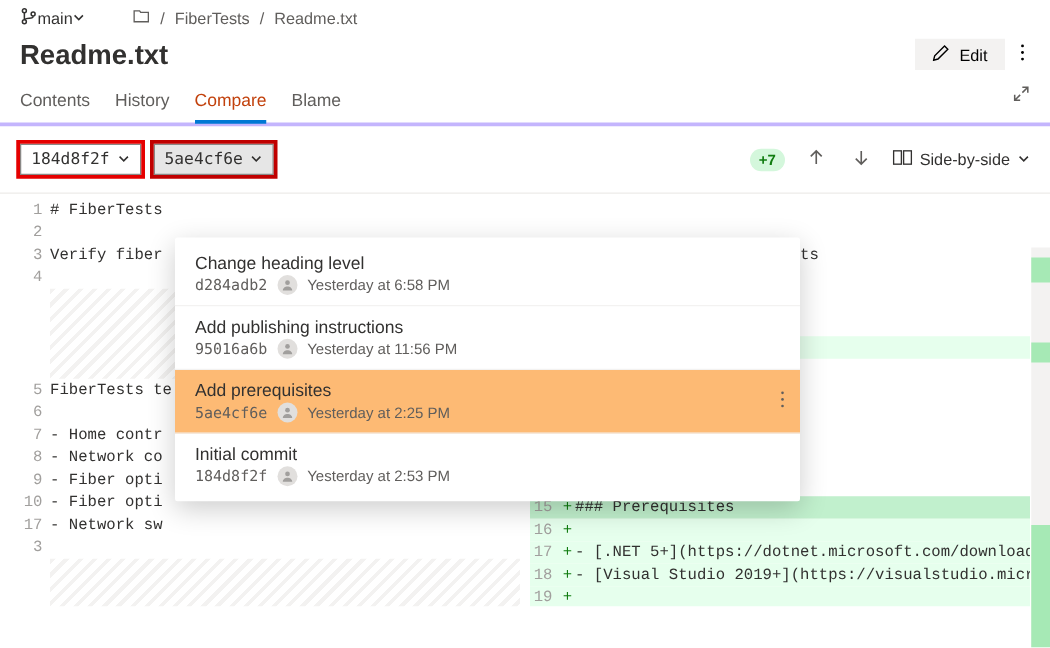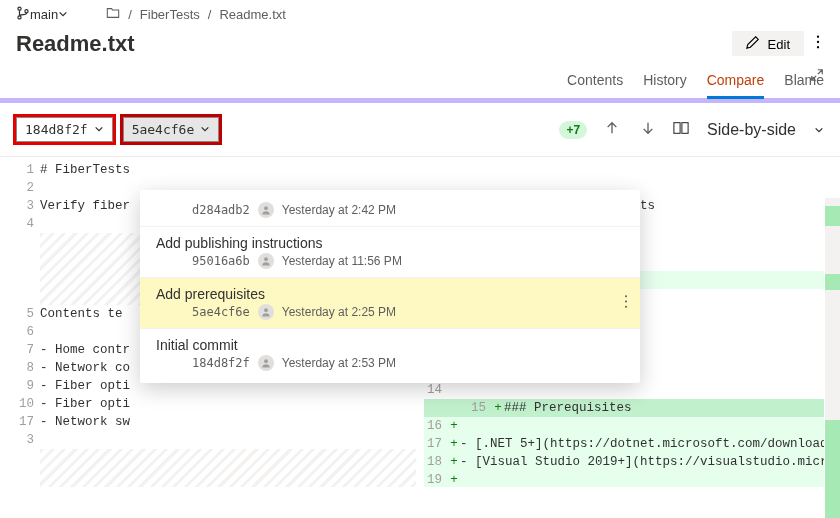--- a/index.html
+++ b/index.html
@@ -9,53 +9,53 @@
   .branch-sel { display: flex; align-items: center; gap: 0; color: #323130; cursor: pointer; }
   .bc-sep { color: #605e5c; }
   .bc-link { color: #605e5c; cursor: pointer; }
   
   .title-row { display: flex; align-items: center; justify-content: space-between; padding: 4px 16px 8px 16px; }
   .title-row h1 { font-size: 22px; font-weight: 600; }
   .title-actions { display: flex; align-items: center; gap: 8px; }
   .edit-btn { display: flex; align-items: flex-end; gap: 8px; background: #f3f2f1; border: none; padding: 4px 14px; font-size: 13px; cursor: pointer; }
   .more-btn { background: none; border: none; padding: 6px 4px; cursor: pointer; }
   
-  .tabs { display: flex; gap: 20px; padding: 0 16px; border-bottom: 5px solid #c4b5fd; position: relative; justify-content: flex-end; }
+  .tabs { display: flex; gap: 20px; padding: 0 16px; border-bottom: 3px solid #c4b5fd; position: relative; }
   .tab { padding: 6px 0 8px 0; cursor: pointer; color: #605e5c; font-size: 14px; }
   .tab.active { color: #c2410c; font-weight: 400; border-bottom: 3px solid #0078d4; margin-bottom: -1px; }
   .fullscreen-icon { position: absolute; right: 16px; top: 2px; cursor: pointer; color: #605e5c; }
   
   .compare-bar { display: flex; align-items: center; justify-content: space-between; padding: 14px 16px 14px 16px; border-bottom: 1px solid #edebe9; }
   .compare-left { display: flex; gap: 10px; }
   .commit-picker { display: flex; align-items: center; gap: 6px; padding: 4px 8px; border: 1px solid #8a8886; cursor: pointer; font-size: 13px; }
   .commit-picker .hash { font-family: Consolas, monospace; font-size: 13px; }
   .highlight-red { outline: 3px solid #e50000; }
   .highlight-red2 { outline: 3px solid #c00000; background: #e6e6e6; }
   .compare-right { display: flex; align-items: center; gap: 14px; }
   .diff-badge { background: #d4f7dc; color: #107c10; border-radius: 10px; padding: 2px 7px; font-size: 12px; font-weight: 600; }
   .nav-arrow { background: none; border: none; cursor: pointer; color: #605e5c; padding: 4px; }
-  .view-mode { display: flex; align-items: center; gap: 18px; cursor: pointer; font-size: 16px; }
+  .view-mode { display: flex; align-items: center; gap: 6px; cursor: pointer; font-size: 13px; }
   
   .diff-area { display: flex; padding: 4px 16px 0 16px; height: 330px; position: relative; }
   .pane { flex: 1; overflow: hidden; position: relative; font-family: Consolas, "Courier New", monospace; font-size: 12.5px; line-height: 18px; }
   .code-row { display: flex; }
   .ln { width: 24px; text-align: right; color: #a19f9d; padding-right: 6px; user-select: none; flex-shrink: 0; }
   .op { width: 12px; text-align: center; color: #107c10; flex-shrink: 0; }
   .code { white-space: pre; }
   .hatch { height: 72px; background: repeating-linear-gradient(135deg, #f3f2f1 0, #f3f2f1 3px, #fff 3px, #fff 8px); margin-left: 24px; }
   
   .line-added { background: #e6ffed; }
-  .line-added-strong { background: #c1f0cd; padding-left: 44px; }
+  .line-added-strong { background: #c1f0cd; }
   
   .dropdown-panel { position: absolute; left: 140px; top: 190px; width: 500px; background: #fff; box-shadow: 0 6px 22px rgba(0,0,0,.2); border-radius: 2px; z-index: 50; padding: 4px 0; }
   .dd-item { padding: 8px 16px 8px 16px; border-bottom: 1px solid #f3f2f1; cursor: pointer; position: relative; }
   .dd-item:last-child { border-bottom: none; }
   .dd-title { font-size: 14px; color: #323130; margin-bottom: 2px; }
   .dd-meta { display: flex; align-items: center; gap: 8px; font-size: 12px; color: #605e5c; }
-  .dd-hash { font-family: Consolas, monospace; font-size: 12px; color: #605e5c; margin-left: 36px; }
+  .dd-hash { font-family: Consolas, monospace; font-size: 12px; color: #605e5c; }
   .dd-avatar { width: 16px; height: 16px; border-radius: 50%; background: #e1dfdd; display: inline-flex; align-items: center; justify-content: center; }
   .dd-more { position: absolute; right: 12px; top: 50%; transform: translateY(-50%); color: #605e5c; }
   
   .right-bar { position: absolute; right: 0; top: 198px; bottom: 0; width: 15px; background: #f3f2f1; }
   .right-bar .seg { position: absolute; left: 0; width: 100%; background: #a6e9b5; }
 </style>
 </head>
 <body>
 
 <div class="breadcrumb">
@@ -159,21 +159,21 @@
         <span class="ln">3</span>
         <span class="code">Verify fiber</span>
       </div>
       <div class="code-row">
         <span class="ln">4</span>
         <span class="code"></span>
       </div>
       <div class="hatch"></div>
       <div class="code-row">
         <span class="ln">5</span>
-        <span class="code">Contents te</span>
+        <span class="code">FiberTests te</span>
       </div>
       <div class="code-row">
         <span class="ln">6</span>
         <span class="code"></span>
       </div>
       <div class="code-row">
         <span class="ln">7</span>
         <span class="code">- Home contr</span>
       </div>
       <div class="code-row">
@@ -256,47 +256,48 @@
 </div>
 
 <div class="right-bar">
   <div class="seg" style="top:8px;height:20px"></div>
   <div class="seg" style="top:76px;height:16px"></div>
   <div class="seg" style="top:222px;height:98px"></div>
 </div>
 
 <div class="dropdown-panel" id="dropdown">
     <div class="dd-item">
+    <div class="dd-title">Change heading level</div>
     <div class="dd-meta">
       <span class="dd-hash">d284adb2</span>
       <span class="dd-avatar">
           <svg width="10" height="10" viewBox="0 0 16 16" fill="#a19f9d">
             <circle cx="8" cy="5" r="3"></circle>
             <path d="M2 15c0-3 3-5 6-5s6 2 6 5z"></path>
           </svg>
         </span>
-      <span>Yesterday at 2:42 PM</span>
+      <span>Yesterday at 6:58 PM</span>
     </div>
 
   </div>
     <div class="dd-item">
     <div class="dd-title">Add publishing instructions</div>
     <div class="dd-meta">
       <span class="dd-hash">95016a6b</span>
       <span class="dd-avatar">
           <svg width="10" height="10" viewBox="0 0 16 16" fill="#a19f9d">
             <circle cx="8" cy="5" r="3"></circle>
             <path d="M2 15c0-3 3-5 6-5s6 2 6 5z"></path>
           </svg>
         </span>
       <span>Yesterday at 11:56 PM</span>
     </div>
 
   </div>
-    <div class="dd-item" style="background: #fef9c3;">
+    <div class="dd-item" style="background: #fdba74;">
     <div class="dd-title">Add prerequisites</div>
     <div class="dd-meta">
       <span class="dd-hash">5ae4cf6e</span>
       <span class="dd-avatar">
           <svg width="10" height="10" viewBox="0 0 16 16" fill="#a19f9d">
             <circle cx="8" cy="5" r="3"></circle>
             <path d="M2 15c0-3 3-5 6-5s6 2 6 5z"></path>
           </svg>
         </span>
       <span>Yesterday at 2:25 PM</span>

